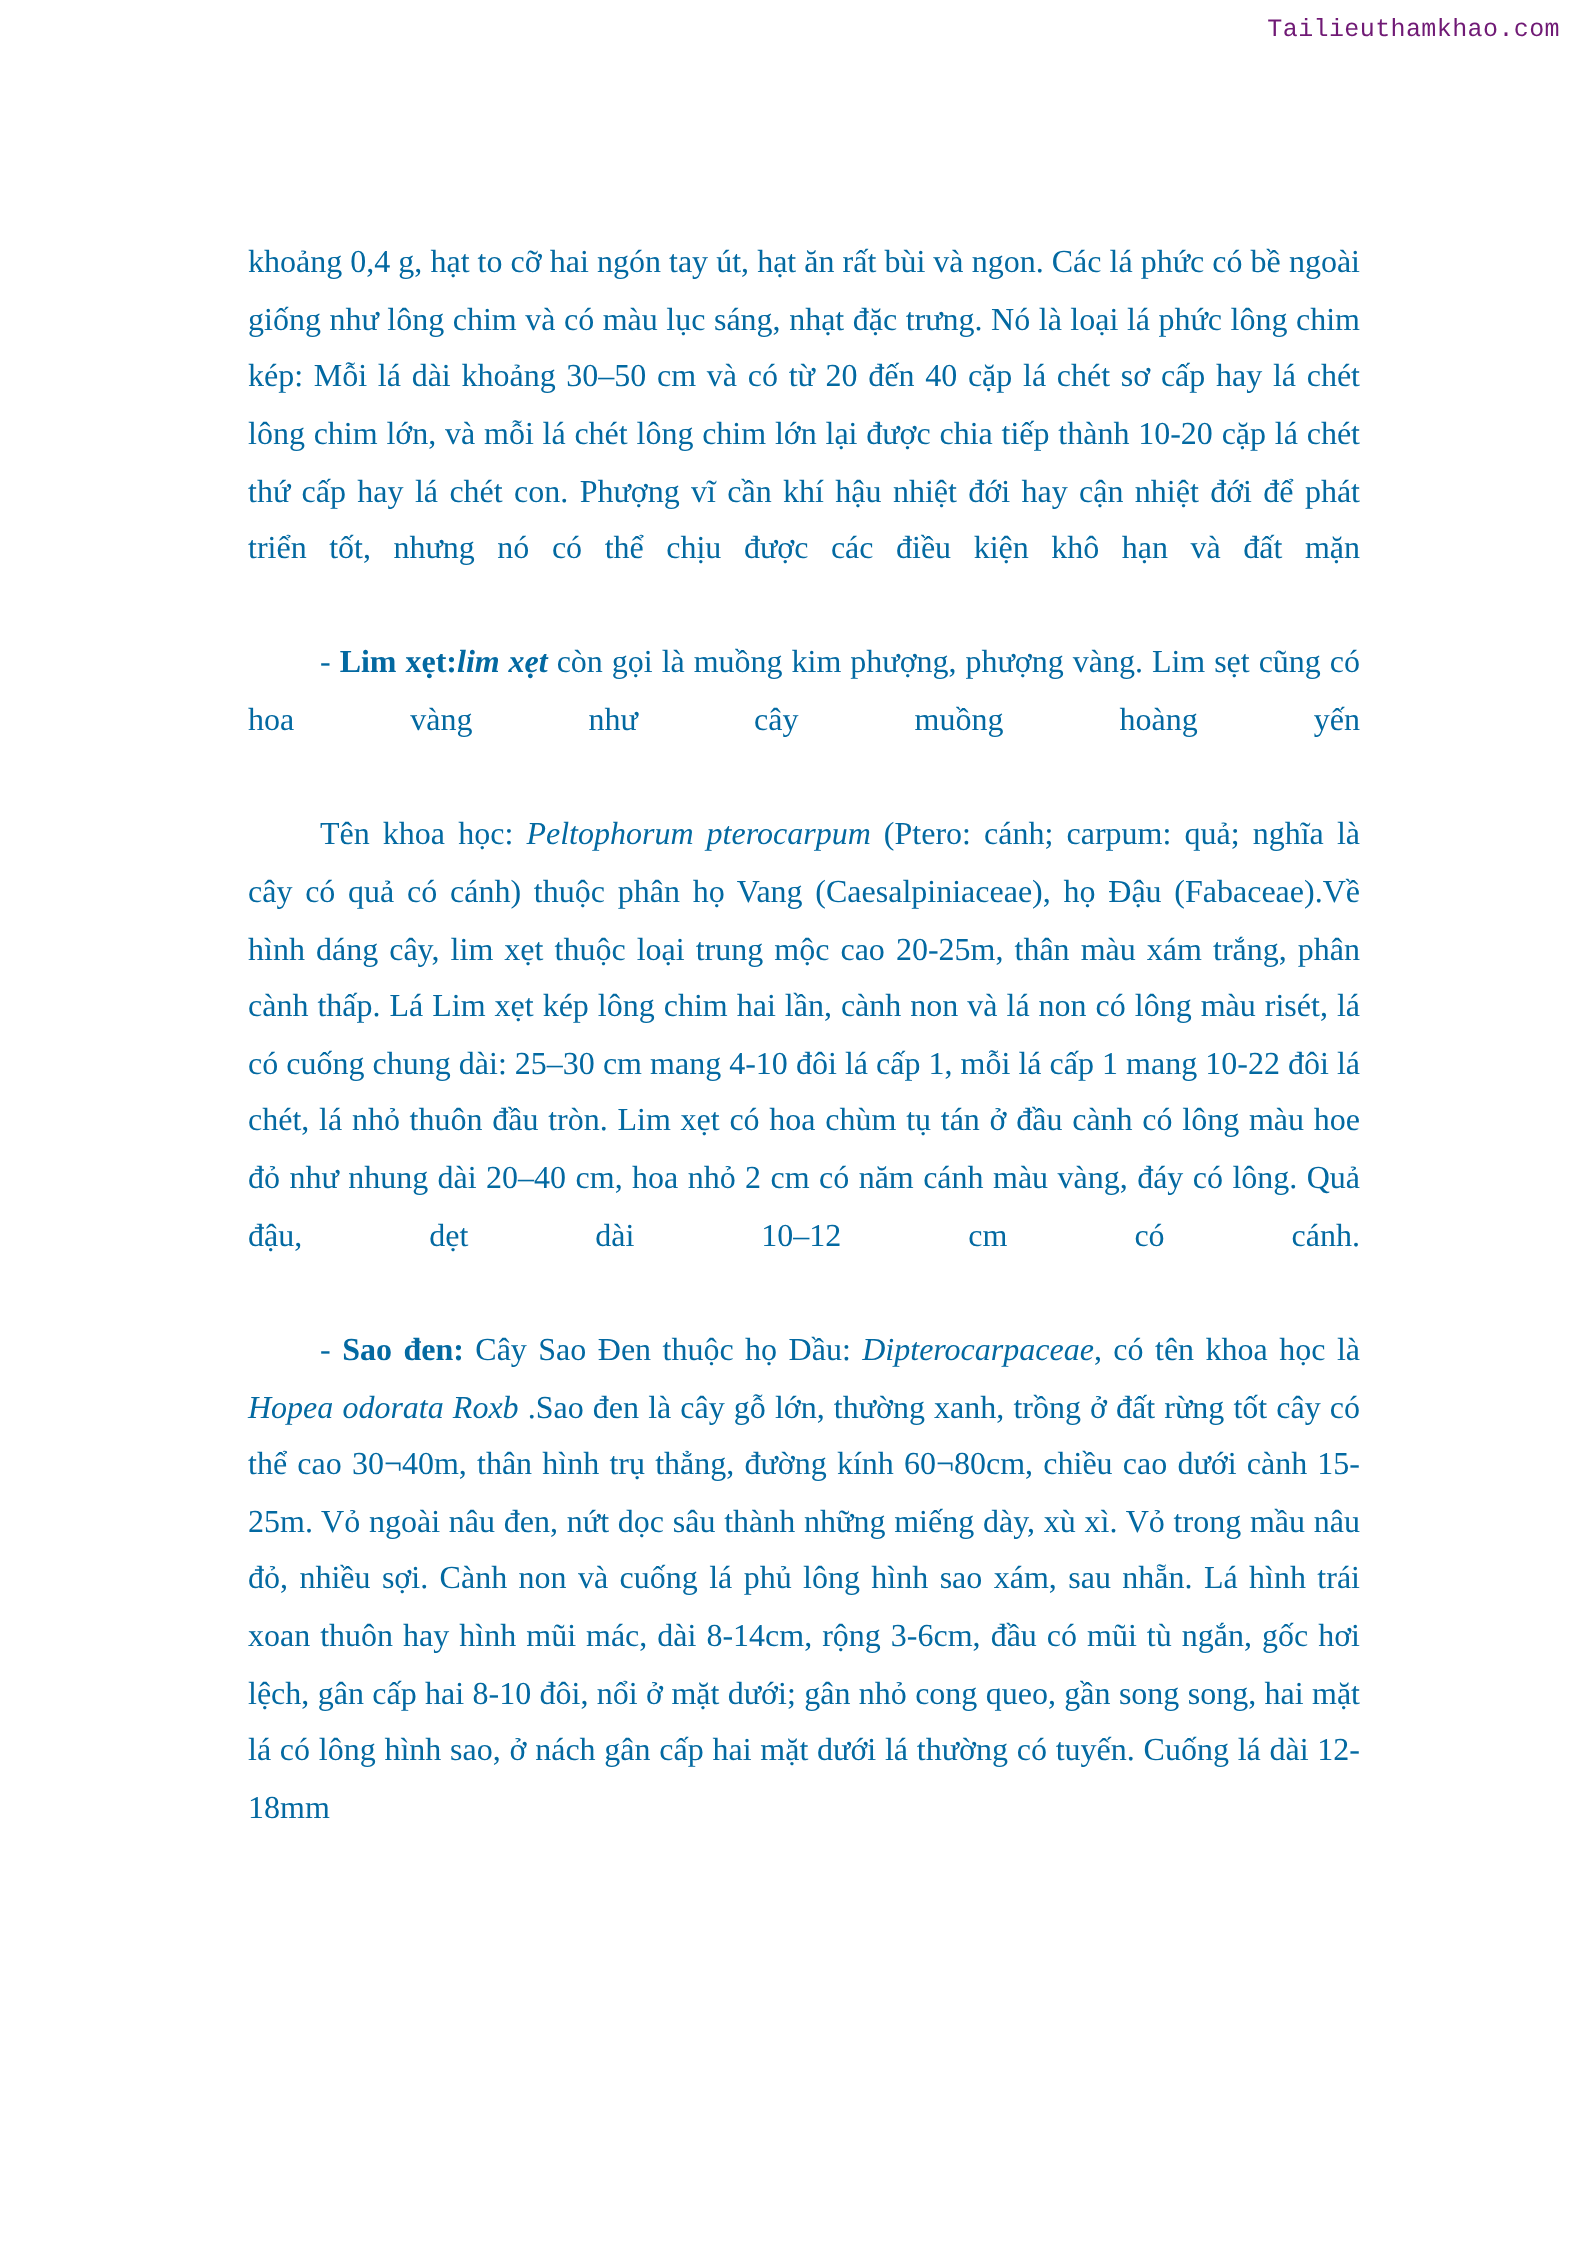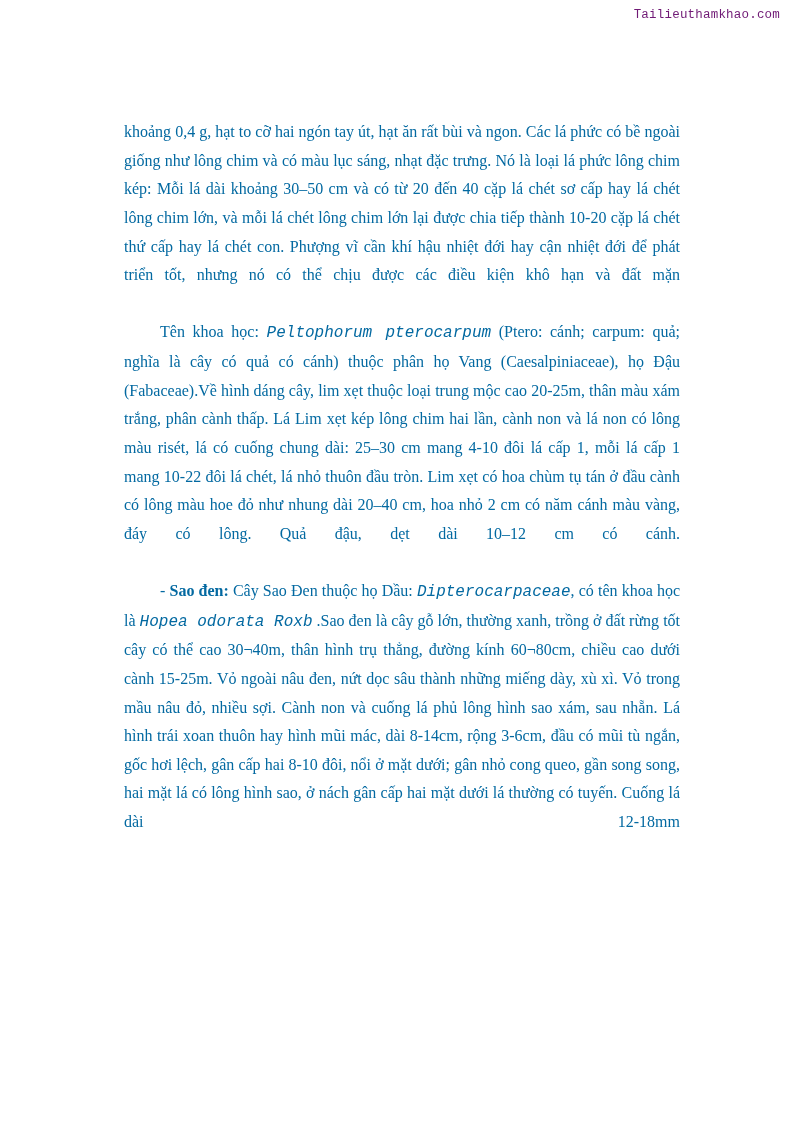--- a/index.html
+++ b/index.html
@@ -55,36 +55,37 @@
     margin: 0 0 0 0;
     text-align: justify;
   }
   .para + .para {
     margin-top: 0px;
   }
   .indent {
     text-indent: 36px;
   }
   .bold { font-weight: bold; }
-  .ital { font-style: italic; font-family: Liberation Mono, monospace; }
+  .ital { font-style: italic; }
   .bold-ital { font-weight: bold; font-style: italic; }
   
   .para::after {
     content: "";
     display: inline-block;
     width: 100%;
   }
 </style>
 </head>
 <body>
 
 <div class="page">
 
   <div class="watermark">Tailieuthamkhao.com</div>
 
 
   <div class="content">
       <div class="para"><span>khoảng 0,4 g, hạt to cỡ hai ngón tay út, hạt ăn rất bùi và ngon. Các lá phức có bề ngoài giống như lông chim và có màu lục sáng, nhạt đặc trưng. Nó là loại lá phức lông chim kép: Mỗi lá dài khoảng 30–50 cm và có từ 20 đến 40 cặp lá chét sơ cấp hay lá chét lông chim lớn, và mỗi lá chét lông chim lớn lại được chia tiếp thành 10-20 cặp lá chét thứ cấp hay lá chét con. Phượng vĩ cần khí hậu nhiệt đới hay cận nhiệt đới để phát triển tốt, nhưng nó có thể chịu được các điều kiện khô hạn và đất mặn</span></div>
+      <div class="para indent"><span>- </span><span class="bold">Lim xẹt:</span><span class="bold-ital">lim xẹt</span><span> còn gọi là  muồng kim phượng, phượng vàng. Lim sẹt cũng có hoa vàng như cây muồng hoàng yến</span></div>
       <div class="para indent"><span>Tên khoa học: </span><span class="ital">Peltophorum pterocarpum</span><span> (Ptero: cánh; carpum: quả; nghĩa là cây có quả có cánh) thuộc phân họ Vang (Caesalpiniaceae), họ Đậu (Fabaceae).Về hình dáng cây, lim xẹt thuộc loại trung mộc cao 20-25m, thân màu xám trắng, phân cành thấp. Lá Lim xẹt kép lông chim hai lần, cành non và lá non có lông màu risét, lá có cuống chung dài: 25–30 cm mang 4-10 đôi lá cấp 1, mỗi lá cấp 1 mang 10-22 đôi lá chét, lá nhỏ thuôn đầu tròn. Lim xẹt có hoa chùm tụ tán ở đầu cành có lông màu hoe đỏ như nhung dài 20–40 cm, hoa nhỏ 2 cm có năm cánh màu vàng, đáy có lông. Quả đậu, dẹt dài 10–12 cm có cánh.</span></div>
       <div class="para indent"><span>- </span><span class="bold">Sao đen:</span><span> Cây Sao Đen thuộc họ Dầu: </span><span class="ital">Dipterocarpaceae</span><span>, có tên khoa học là </span><span class="ital">Hopea odorata Roxb</span><span> .Sao đen là cây gỗ lớn, thường xanh, trồng ở đất rừng tốt cây có thể cao 30¬40m, thân hình trụ thẳng, đường kính 60¬80cm, chiều cao dưới cành 15-25m. Vỏ ngoài nâu đen, nứt dọc sâu thành những miếng dày, xù xì. Vỏ trong mầu nâu đỏ, nhiều sợi. Cành non và cuống lá phủ lông hình sao xám, sau nhẵn. Lá hình trái xoan thuôn hay hình mũi mác, dài 8-14cm, rộng 3-6cm, đầu có mũi tù ngắn, gốc hơi lệch, gân cấp hai 8-10 đôi, nổi ở mặt dưới; gân nhỏ cong queo, gần song song, hai mặt lá có lông hình sao, ở nách gân cấp hai mặt dưới lá thường có tuyến. Cuống lá dài 12-18mm</span></div>
     </div>
 
 </div>
 
 </body></html>

